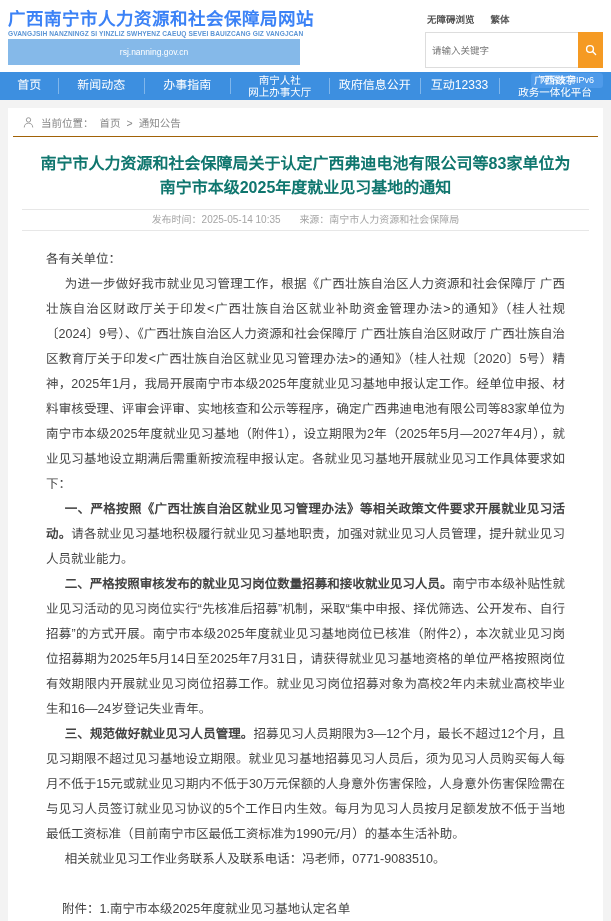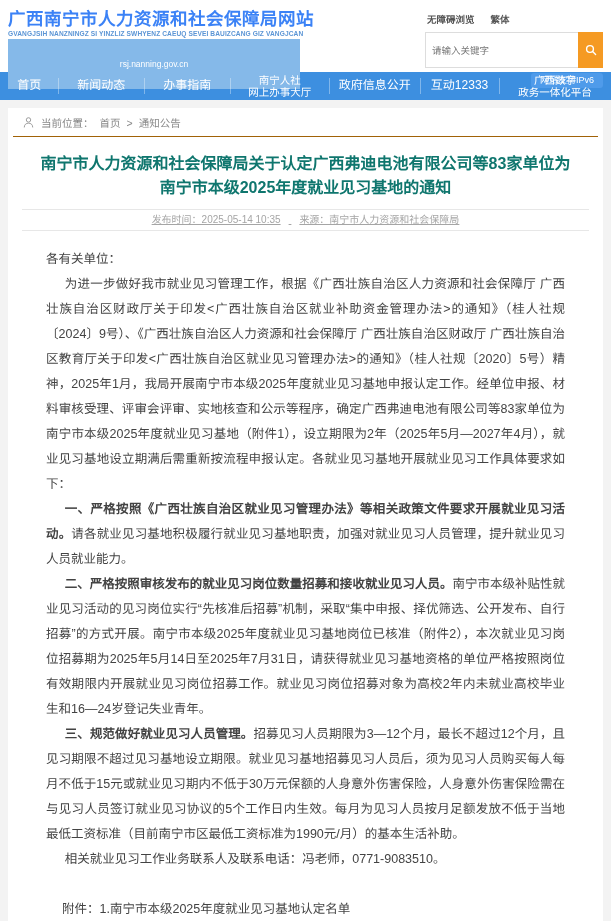--- a/index.html
+++ b/index.html
@@ -19,21 +19,21 @@
   .logo-title{
     color:#3b82f6; font-size:17.5px; font-weight:bold;
     letter-spacing:.5px; line-height:1.05; white-space:nowrap;
   }
   .logo-sub{
     color:#5b95d5; font-size:6.6px; font-weight:bold;
     letter-spacing:.1px; margin-top:2px; white-space:nowrap;
   }
   .logo-url{
     background:#85b9e9; color:#fff; font-size:8.5px;
-    text-align:center; padding:20px 0; margin-top:2px;
+    text-align:center; padding:8px 0; margin-top:2px;
   }
   .header-right{ width:178px; display:flex; flex-direction:column; }
   .quick-links{
     display:flex; gap:16px; font-size:9.5px; color:#555; margin:2px 0 6px 2px;font-weight:bold;
   }
   .quick-links span{ cursor:pointer; }
   .search-row{ display:flex; height:36px; width:100%; }
   .search-input{
     flex:1; min-width:0; border:1px solid #ddd; border-right:none;
     font-size:9.5px; padding:0 6px; color:#333; outline:none;
@@ -80,21 +80,21 @@
   }
   .breadcrumb .crumb-link{ cursor:pointer; }
   .article-title{
     margin:0; padding:15px 30px 9px 30px;
     color:#0f766e; font-size:16px; line-height:24px;
     font-weight:600; text-align:center;
   }
   .article-meta{
     margin:0 14px; padding:4px 0;
     border-top:1px solid #e7e7e7; border-bottom:1px solid #e7e7e7;
-    text-align:center; font-size:10px; color:#a5a5a5; line-height:12px;text-decoration:underline;
+    text-align:center; font-size:10px; color:#a5a5a5; line-height:12px;
   }
   .article-meta span{ margin:0 8px; }
 
   .article-body{
     padding:16px 38px 0 38px;
     font-size:12.5px; line-height:25px; color:#434343;
     text-align:justify;
   }
   .article-body p{ margin:0; text-indent:1.5em; }
   .article-body p.flush{ text-indent:0; }

